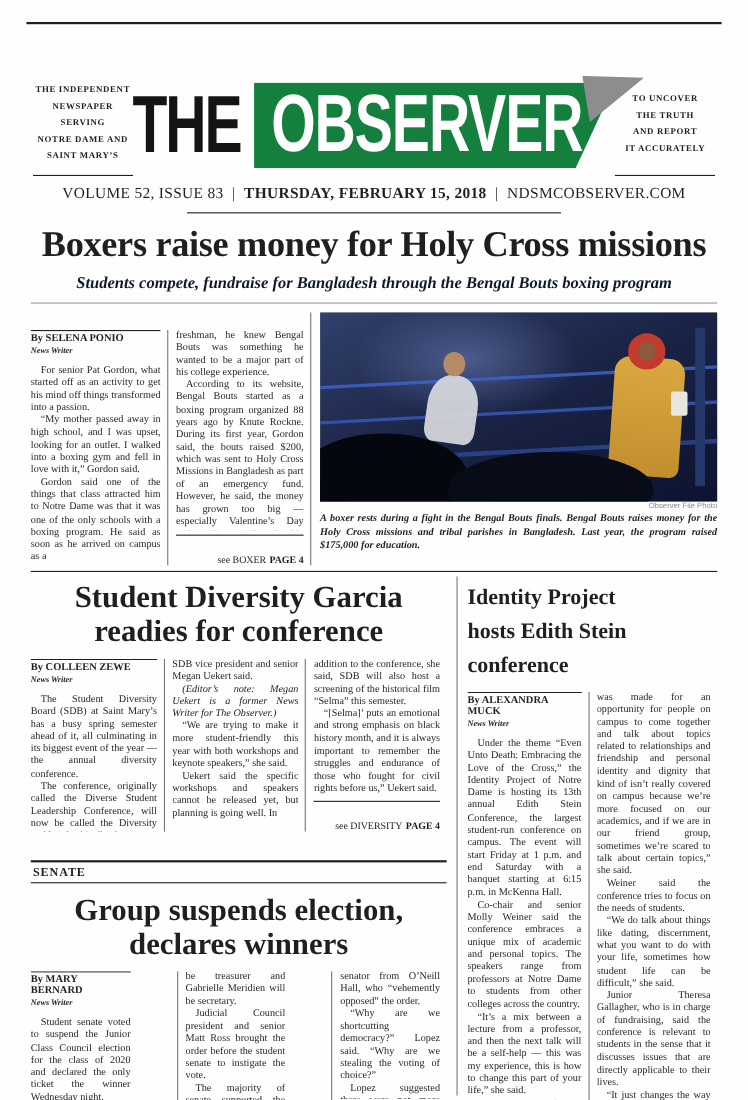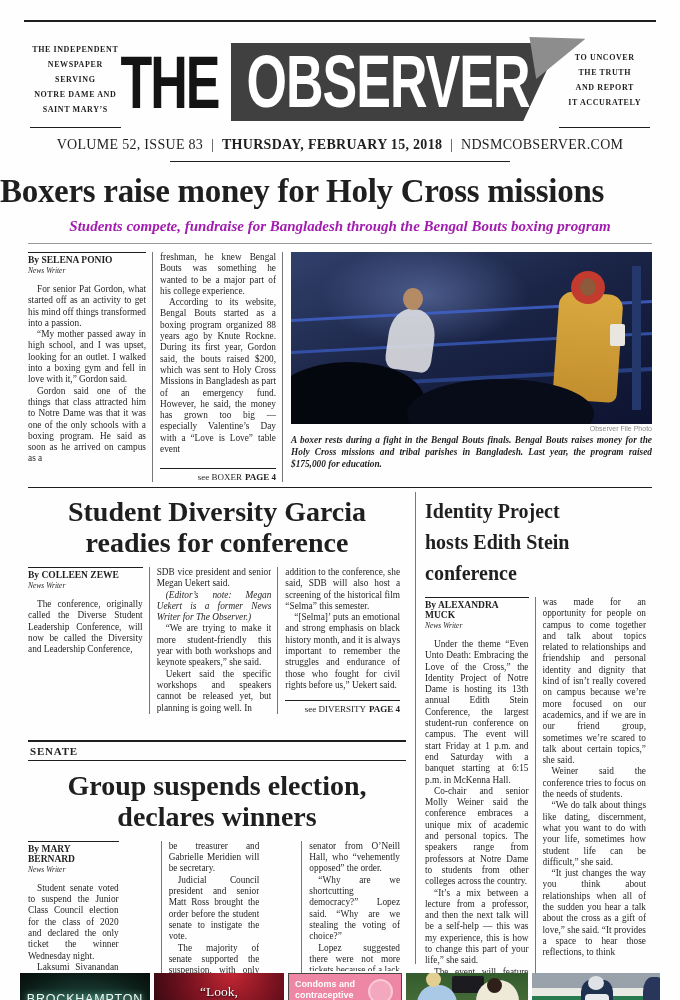--- a/index.html
+++ b/index.html
@@ -2,53 +2,53 @@
 <html><head>
 <meta charset="utf-8">
 <style>
   html,body { margin:0; padding:0; background:#ddd; }
   .page {
     width:680px; height:1000px; margin:0 auto; background:#fefefe; color:#1f1f1f;
     font-family:"Liberation Serif","DejaVu Serif",serif; position:relative; overflow:hidden;
   }
   .top-rule { margin:20px 24px 0; border-top:2px solid #1f1f1f; }
   
-  .masthead { display:flex; align-items:stretch; justify-content:flex-start; padding:14px 30px 0; height:92px; }
+  .masthead { display:flex; align-items:stretch; justify-content:flex-start; padding:14px 30px 0; height:92px;margin-top:32px; }
   .tagline { width:112px; text-align:center; font-size:8px; font-weight:bold; letter-spacing:.6px;
              line-height:15px; display:flex; flex-direction:column; justify-content:center;
              border-bottom:1.5px solid #1f1f1f; padding-bottom:4px; }
   .logo-wrap { position:relative; display:flex; align-items:center; }
   .logo-the { font-family:"Liberation Sans",sans-serif; font-weight:bold; font-size:52px; color:#141414;
               transform:scaleY(1.42); transform-origin:center; letter-spacing:-2px; }
-  .logo-box { position:relative; background:#404040; margin-left:12px; padding:8px 30px 10px 16px;
+  .logo-box { position:relative; background:#15803d; margin-left:12px; padding:8px 30px 10px 16px;
               clip-path:polygon(0 0,100% 0,89% 100%,0 100%); }
   .logo-observer { font-family:"Liberation Sans",sans-serif; font-weight:bold; font-size:52px; color:#fff;
               display:inline-block; transform:scaleY(1.42); transform-origin:center; letter-spacing:-1px; }
   .logo-fold { position:absolute; top:1px; right:-26px; width:56px; height:42px; background:#8d8d8d;
                clip-path:polygon(0 0,100% 4%,12% 100%); }
   .issue { text-align:center; font-size:14px; letter-spacing:.3px; margin-top:9px; }
   .issue .sep { margin:0 4px; color:#333; }
   .issue-rule { width:340px; margin:8px auto 0; border-top:1.5px solid #1f1f1f; }
   
-  .lead-headline { text-align:left; font-size:33px; font-weight:bold; letter-spacing:-.3px;
+  .lead-headline { text-align:center; font-size:33px; font-weight:bold; letter-spacing:-.3px;
                    margin-top:11px; white-space:nowrap; }
-  .lead-subhead { text-align:center; font-size:15px; font-weight:bold; font-style:italic; margin-top:8px; color:#a21caf; }
+  .lead-subhead { text-align:center; font-size:15px; font-weight:bold; font-style:italic; margin-top:8px; color:#0f172a; }
   .subhead-rule { margin:8px 28px 0; border-top:1px solid #9a9a9a; }
   .lead-cols { display:flex; padding:8px 28px 0; height:230px; }
-  .tcol { width:124px; flex:none; padding-right:6px; display:flex; flex-direction:column; box-sizing:border-box; }
+  .tcol { width:124px; flex:none; padding-right:6px; display:flex; flex-direction:column; box-sizing:border-box;margin-top:16px; }
   .tcol + .tcol { border-left:1px solid #777; padding-left:7px; width:130px; }
   .photo-col { flex:1; border-left:1px solid #777; padding-left:8px; display:flex; flex-direction:column; }
   .coltext { flex:1; overflow:hidden; }
   .story p { margin:0; text-indent:9px; text-align:justify; font-size:9.3px; line-height:11.3px; }
   .story p.cont { text-indent:0; }
   .story p.note { font-style:italic; }
   .byline-block { border-top:1px solid #1f1f1f; padding-top:2px; margin-bottom:9px; }
   .byline-name { font-size:9.5px; font-weight:bold; }
-  .byline-role { font-size:7.5px; font-style:italic; margin-top:1px; }
-  .jump { flex:none; border-top:1px solid #1f1f1f; margin-top:4px; padding-top:3px; text-align:right; font-size:9px; }
+  .byline-role { font-size:7.5px; font-style:italic; margin-top:1px;font-weight:bold; }
+  .jump { flex:none; border-top:1px solid #1f1f1f; margin-top:4px; padding-top:17px; text-align:right; font-size:9px; }
   .jump b { margin-left:3px; }
   
   .photo { height:172px; position:relative; overflow:hidden;
            background:linear-gradient(155deg,#31406b 0%,#1b2547 45%,#0d1330 100%); }
   .ph-glow { position:absolute; left:8%; top:-6%; width:58%; height:62%;
              background:radial-gradient(ellipse,rgba(116,136,196,.5),transparent 70%); }
   .ph-rope { position:absolute; left:-5%; width:115%; height:3px; background:#3f62c8; transform:rotate(-3deg); opacity:.85; }
   .ph-rope.r1 { top:33%; } .ph-rope.r2 { top:52%; background:#3657b5; } .ph-rope.r3 { top:72%; background:#2c478f; height:4px; }
   .ph-post { position:absolute; right:3%; top:8%; width:9px; height:84%; background:#24386b; }
   .ph-white-figure { position:absolute; left:27%; top:33%; width:46px; height:62px; background:#d9dade;
@@ -202,20 +202,21 @@
         <div>Student Diversity Garcia</div>
         <div>readies for conference</div>
       </div>
       <div class="cols sdb-cols story">
         <div class="c">
           <div class="coltext">
             <div class="byline-block">
               <div class="byline-name">By COLLEEN ZEWE</div>
               <div class="byline-role">News Writer</div>
             </div>
+            <p>The Student Diversity Board (SDB) at Saint Mary’s has a busy spring semester ahead of it, all culminating in its biggest event of the year — the annual diversity conference.</p>
             <p>The conference, originally called the Diverse Student Leadership Conference, will now be called the Diversity and Leadership Conference,</p>
           </div>
         </div>
         <div class="c">
           <div class="coltext">
             <p class="cont">SDB vice president and senior Megan Uekert said.</p>
             <p class="note">(Editor’s note: Megan Uekert is a former News Writer for The Observer.)</p>
             <p>“We are trying to make it more student-friendly this year with both workshops and keynote speakers,” she said.</p>
             <p>Uekert said the specific workshops and speakers cannot be released yet, but planning is going well. In</p>
           </div>
@@ -285,20 +286,21 @@
             <p>“It’s a mix between a lecture from a professor, and then the next talk will be a self-help — this was my experience, this is how to change this part of your life,” she said.</p>
             <p>The event will feature two keynote lectures and various other talks on a range of topics relating to identity and relationships, Weiner said.</p>
 
           </div>
         </div>
         <div class="c">
           <div class="coltext">
             <p class="cont">was made for an opportunity for people on campus to come together and talk about topics related to relationships and friendship and personal identity and dignity that kind of isn’t really covered on campus because we’re more focused on our academics, and if we are in our friend group, sometimes we’re scared to talk about certain topics,” she said.</p>
             <p>Weiner said the conference tries to focus on the needs of students.</p>
             <p>“We do talk about things like dating, discernment, what you want to do with your life, sometimes how student life can be difficult,” she said.</p>
+            <p>Junior Theresa Gallagher, who is in charge of fundraising, said the conference is relevant to students in the sense that it discusses issues that are directly applicable to their lives.</p>
             <p>“It just changes the way you think about relationships when all of the sudden you hear a talk about the cross as a gift of love,” she said. “It provides a space to hear those reflections, to think</p>
           </div>
 
         </div>
       </div>
     </div>
   </div>
 
   <div class="teasers">
     <div class="teaser t1">

